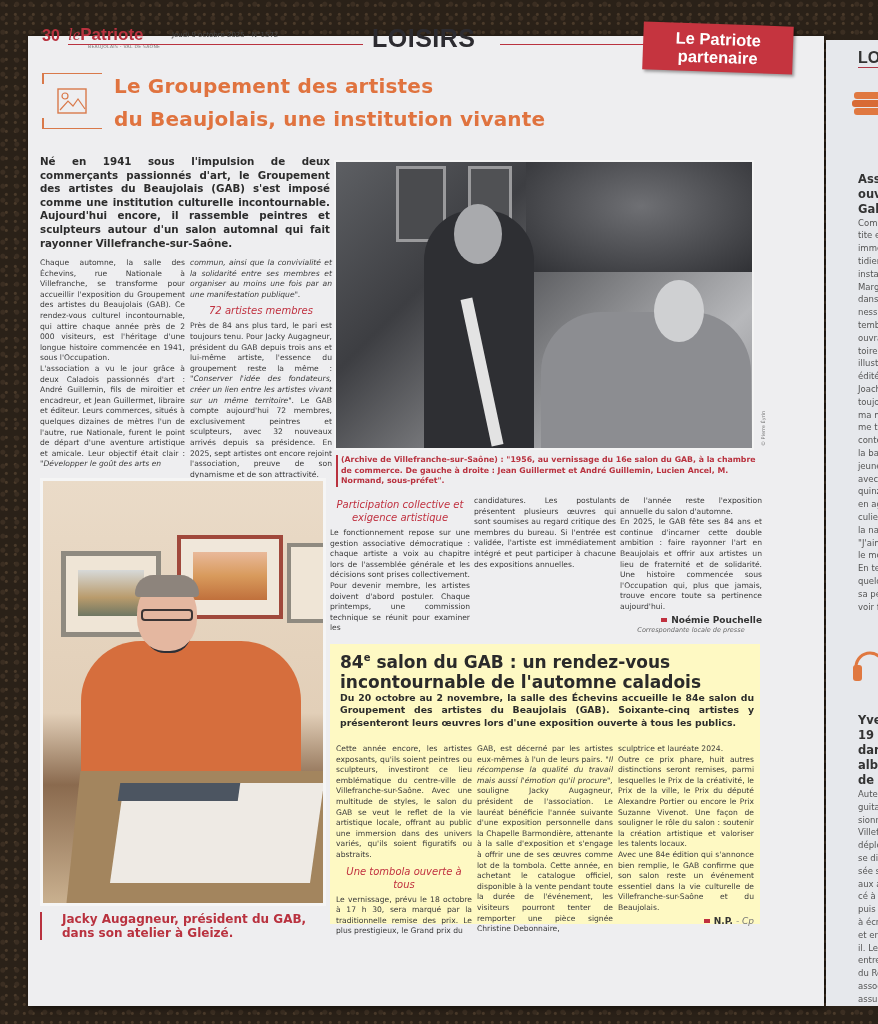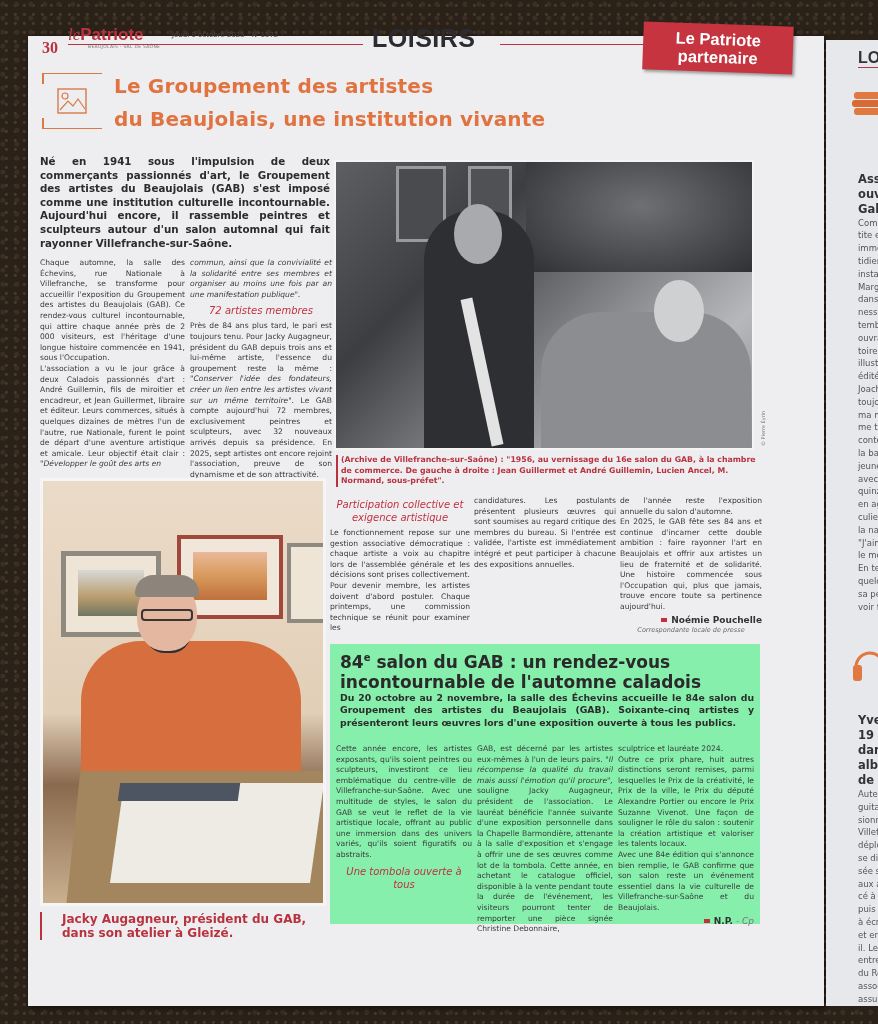--- a/index.html
+++ b/index.html
@@ -25,21 +25,21 @@
     font-size: 8.5px; line-height: 12.8px; color: #555;
     white-space: nowrap;
   }
   .next-page .np-head { font-family: "Liberation Sans", sans-serif; font-weight: bold; font-size: 16px; color:#333; border-bottom: 1px solid #b03a48; width: 40px; padding-bottom: 2px;}
   .next-page .np-title { font-weight: bold; font-size: 11.5px; line-height: 15px; color: #333; margin-top: 8px;}
   .next-page .np-icon-books { width: 40px; height: 30px; margin: 20px 0 42px -8px; }
   .next-page .np-icon-phones { width: 40px; height: 42px; margin: 28px 0 18px -8px; }
 
   
   .masthead { position: absolute; left: 38px; top: 25px; width: 740px; height: 30px; }
-  .page-num { position: absolute; left: 4px; top: 2px; font-family: Liberation Serif, serif; font-weight: bold; font-size: 16px; color: #b9323f; margin-top: 12px; }
+  .page-num { position: absolute; left: 4px; top: 2px; font-family: Liberation Sans, sans-serif; font-weight: bold; font-size: 16px; color: #b9323f; }
   .logo { position: absolute; left: 30px; top: 0px; font-family: "Liberation Sans", sans-serif; font-weight: bold; font-size: 17px; color: #b9323f; }
   .logo .le { font-style: italic; font-weight: normal; font-family: "Liberation Serif", serif; }
   .logo .pat { color: #b9323f; }
   .logo-sub { position: absolute; left: 50px; top: 19px; font-size: 4.5px; color: #777; letter-spacing: .3px; }
   .issue-date { position: absolute; left: 134px; top: 6px; font-size: 7px; color: #444; }
   .rule-left { position: absolute; left: 30px; top: 19px; width: 295px; height: 1px; background: #b9323f; }
   .section-title { position: absolute; left: 334px; top: -1px; font-family: "Liberation Sans", sans-serif; font-weight: bold; font-size: 25px; color: #2c2b30; letter-spacing: .5px; }
   .rule-right { position: absolute; left: 462px; top: 19px; width: 150px; height: 1px; background: #b9323f; }
   .partner-badge {
     position: absolute; left: 605px; top: -1px; width: 150px; height: 48px;
@@ -102,21 +102,21 @@
   .photo-color .paper { position:absolute; left:74px; top:302px; width:200px; height:100px; background:#eeeae4; transform: skewX(-8deg); }
   .photo-color .paper-top { position:absolute; left:76px; top:302px; width:120px; height:18px; background:#4c5561; transform: skewX(-8deg); }
 
   .caption-color { position: absolute; left: 40px; top: 912px; width: 300px; font-weight: bold; font-size: 12px; color: #b9323f; border-left: 2px solid #b9323f; padding-left: 20px; }
 
   .signature { text-align: right; font-weight: bold; font-size: 9px; color: #333; margin-top: 2px; }
   .signature .sq { display:inline-block; width:6px; height:4px; background:#c0303f; margin-right: 4px; vertical-align: middle; }
   .signature-role { text-align: center; font-style: italic; font-size: 6.5px; color: #666; }
 
   
-  .box { position: absolute; left: 330px; top: 644px; width: 430px; height: 280px; background: #86efac; }
+  .box { position: absolute; left: 330px; top: 644px; width: 430px; height: 280px; background: #fef9c3; }
   .box-title { position: absolute; left: 10px; top: 4px; width: 414px; font-family: "DejaVu Sans", sans-serif; font-weight: bold; font-size: 17px; line-height: 20px; color: #2a2a2a; }
   .box-title sup { font-size: 10px; }
   .box-chapeau { position: absolute; left: 10px; top: 48px; width: 414px; font-weight: bold; font-size: 9.3px; line-height: 12.4px; color: #2c2c2c; text-align: justify; }
 </style>
 </head>
 <body>
 
 <div class="page"></div>
 
 <div class="masthead">
@@ -205,20 +205,21 @@
 </div>
 <div class="caption-color">Jacky Augagneur, président du GAB, dans son atelier à Gleizé.</div>
 
 <div class="box">
   <div class="box-title"><span>84</span><sup>e</sup><span> salon du GAB : un rendez-vous incontournable de l'automne caladois</span></div>
   <div class="box-chapeau">Du 20 octobre au 2 novembre, la salle des Échevins accueille le 84e salon du Groupement des artistes du Beaujolais (GAB). Soixante-cinq artistes y présenteront leurs œuvres lors d'une exposition ouverte à tous les publics.</div>
 
   <div class="col" style="left:6px; top:100px; width:136px;">
     <p>Cette année encore, les artistes exposants, qu'ils soient peintres ou sculpteurs, investiront ce lieu emblématique du centre-ville de Villefranche-sur-Saône. Avec une multitude de styles, le salon du GAB se veut le reflet de la vie artistique locale, offrant au public une immersion dans des univers variés, qu'ils soient figuratifs ou abstraits.</p>
     <div class="subhead">Une tombola ouverte à tous</div>
+    <p>Le vernissage, prévu le 18 octobre à 17 h 30, sera marqué par la traditionnelle remise des prix. Le plus prestigieux, le Grand prix du</p>
   </div>
   <div class="col" style="left:147px; top:100px; width:136px;">
     <p><span>GAB, est décerné par les artistes eux-mêmes à l'un de leurs pairs. </span><span class="it">"Il récompense la qualité du travail mais aussi l'émotion qu'il procure",</span><span> souligne Jacky Augagneur, président de l'association. Le lauréat bénéficie l'année suivante d'une exposition personnelle dans la Chapelle Barmondière, attenante à la salle d'exposition et s'engage à offrir une de ses œuvres comme lot de la tombola. Cette année, en achetant le catalogue officiel, disponible à la vente pendant toute la durée de l'événement, les visiteurs pourront tenter de remporter une pièce signée Christine Debonnaire,</span></p>
   </div>
   <div class="col" style="left:288px; top:100px; width:136px;">
     <p>sculptrice et lauréate 2024.</p>
     <p>Outre ce prix phare, huit autres distinctions seront remises, parmi lesquelles le Prix de la créativité, le Prix de la ville, le Prix du député Alexandre Portier ou encore le Prix Suzanne Vivenot. Une façon de souligner le rôle du salon : soutenir la création artistique et valoriser les talents locaux.</p>
     <p>Avec une 84e édition qui s'annonce bien remplie, le GAB confirme que son salon reste un événement essentiel dans la vie culturelle de Villefranche-sur-Saône et du Beaujolais.</p>
     <div class="signature"><span class="sq"></span><span>N.P.</span><span style="font-weight:normal;font-style:italic;color:#777"> - Cp</span></div>
   </div>

